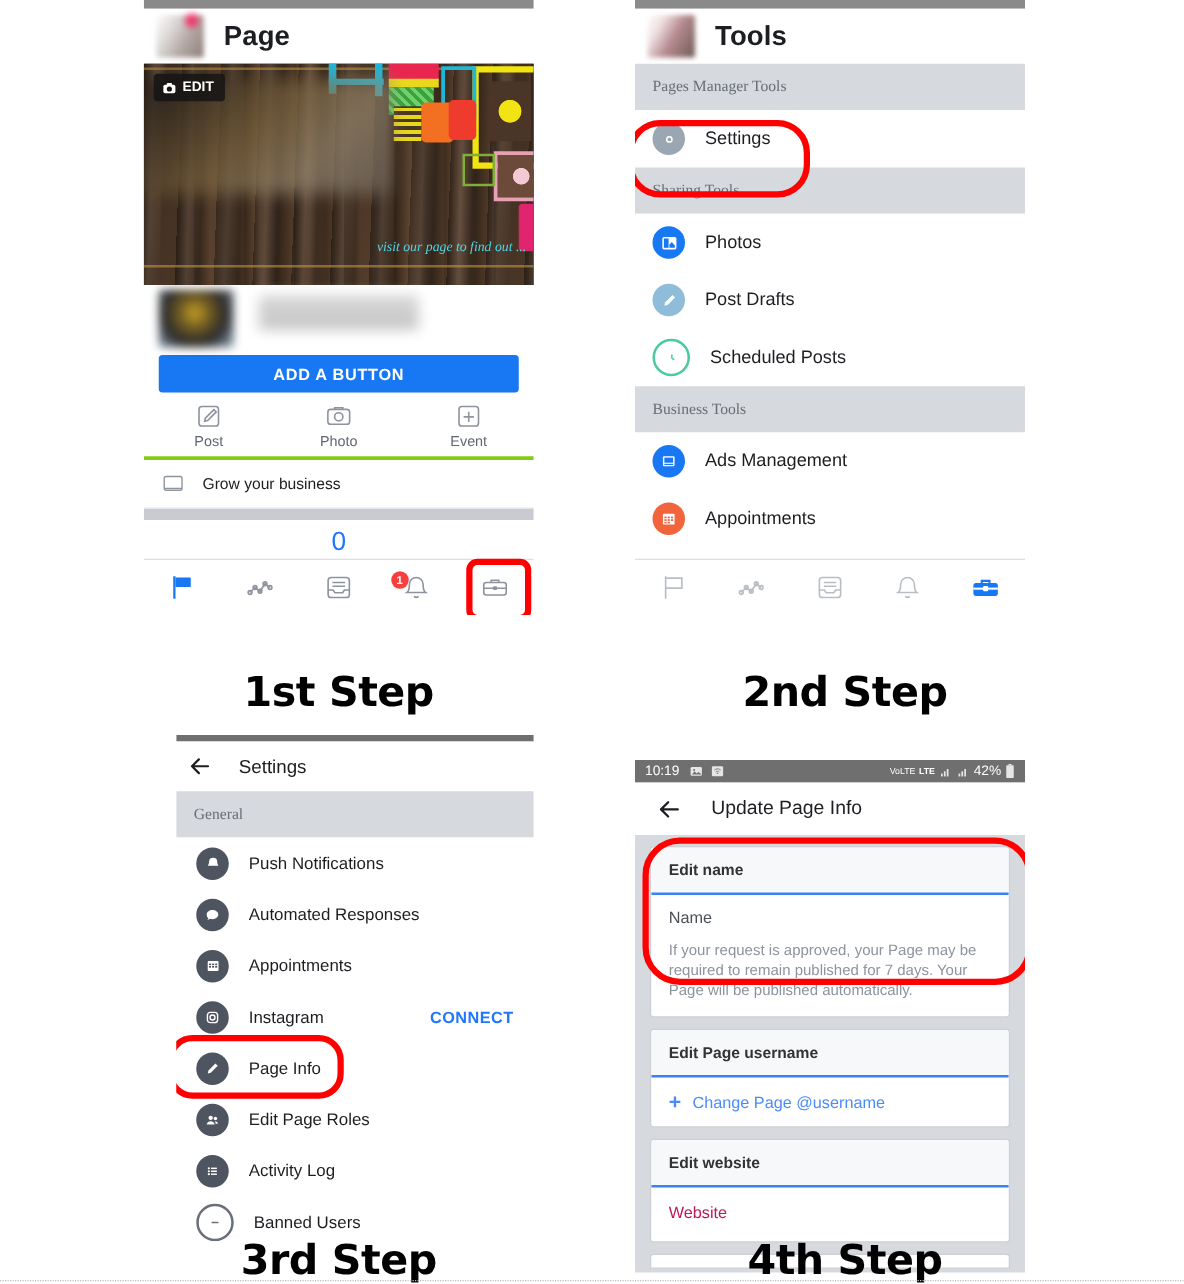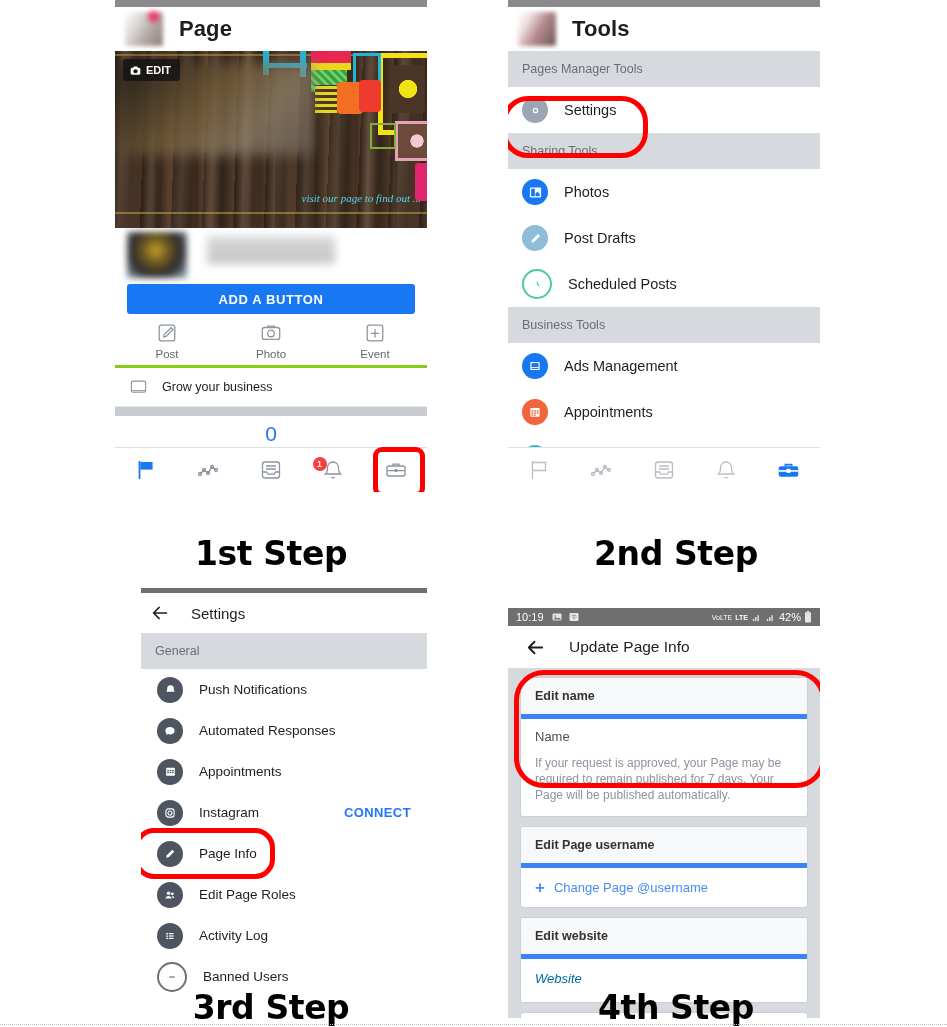--- a/index.html
+++ b/index.html
@@ -17,21 +17,21 @@
   .topbar{height:7px;background:#8a8a8a;}
   .hdr{display:flex;align-items:center;height:44px;padding-left:10px;background:#fff;}
   .hdr .thumb{width:38px;height:34px;border-radius:2px;
      background:linear-gradient(120deg,#ffffff 0%,#d8d4d2 35%,#b3a9a4 62%,#8d7f79 100%);
      filter:blur(2.2px);position:relative;}
   .hdr .thumb.dot:after{content:"";position:absolute;right:4px;top:-1px;width:11px;height:11px;
      border-radius:50%;background:#f1356d;filter:blur(1.6px);}
   .hdr .thumb.pinkish{background:linear-gradient(120deg,#ffffff 0%,#efe0e0 25%,#b58a8f 55%,#6d5a55 100%);}
   .hdr .title{font-size:22px;font-weight:bold;color:#1c1e21;margin-left:16px;letter-spacing:.1px;}
 
-  .sect{background:#d6d9de;color:#6a6f75;font-size:12.5px;padding:11px 14px;}
+  .sect{background:#d6d9de;color:#6a6f75;font-size:12.5px;padding:11px 14px;font-family:Liberation Serif, serif;}
   .row{display:flex;align-items:center;height:46px;padding:0 14px;background:#fff;}
   .row .lbl{font-size:14.5px;color:#1c1e21;margin-left:16px;}
   .row .right{margin-left:auto;font-size:13px;font-weight:bold;color:#2176ff;letter-spacing:.4px;}
 
   .cicon{width:26px;height:26px;border-radius:50%;flex:0 0 26px;position:relative;
         display:flex;align-items:center;justify-content:center;color:#fff;font-size:13px;line-height:1;}
   .cicon svg{display:block;}
 
   
   .step{position:absolute;width:100%;text-align:center;
@@ -95,27 +95,27 @@
   #p3 .row .lbl{font-size:13.5px;}
 
   
   #p4{left:508px;top:608px;width:312px;height:410px;background:#d6d9de;}
   #p4 .status{height:18px;background:#6f6f6f;color:#fff;display:flex;align-items:center;
      padding:0 8px;font-size:11px;}
   #p4 .status .r{margin-left:auto;display:flex;align-items:center;gap:3px;font-size:11px;}
   #p4 .nav{display:flex;align-items:center;height:42px;padding-left:16px;background:#fff;}
   #p4 .nav .t{font-size:15.5px;color:#1c1e21;margin-left:22px;}
   #p4 .card{margin:9px 12px 0 12px;background:#fff;border:1px solid #ccd0d5;border-radius:3px;overflow:hidden;}
-  #p4 .card .ch{font-size:12.5px;font-weight:bold;color:#333;padding:11px 14px;background:#f7f8fa;border-bottom:5px solid #3b82f6;}
+  #p4 .card .ch{font-size:12.5px;font-weight:bold;color:#333;padding:11px 14px;background:#f7f8fa;border-bottom:2px solid #3b82f6;}
   #p4 .card .cb{padding:10px 14px 13px 14px;}
   #p4 .ph{font-size:13px;color:#4b4f56;}
   #p4 .note{font-size:12px;color:#8d949e;line-height:16px;margin-top:11px;}
   #p4 .link{display:flex;align-items:center;gap:9px;font-size:13px;color:#4a8cf7;padding:11px 14px;}
   #p4 .plus{color:#4a8cf7;font-size:17px;font-weight:bold;line-height:1;}
-  #p4 .wbox{padding:12px 14px 16px 14px;font-size:13px;color:#0369a1;font-style:italic;}
+  #p4 .wbox{padding:12px 14px 16px 14px;font-size:13px;color:#be185d;}
   #p4 .partial{margin:9px 12px 0 12px;height:10px;background:#fff;border:1px solid #ccd0d5;border-top-left-radius:3px;border-top-right-radius:3px;}
 
   .dotted{position:absolute;left:0;right:0;bottom:2px;border-bottom:1px dotted #c0c0c0;}
 </style>
 </head>
 <body>
 
 <div class="panel" id="p1">
   <div class="topbar"></div>
 

